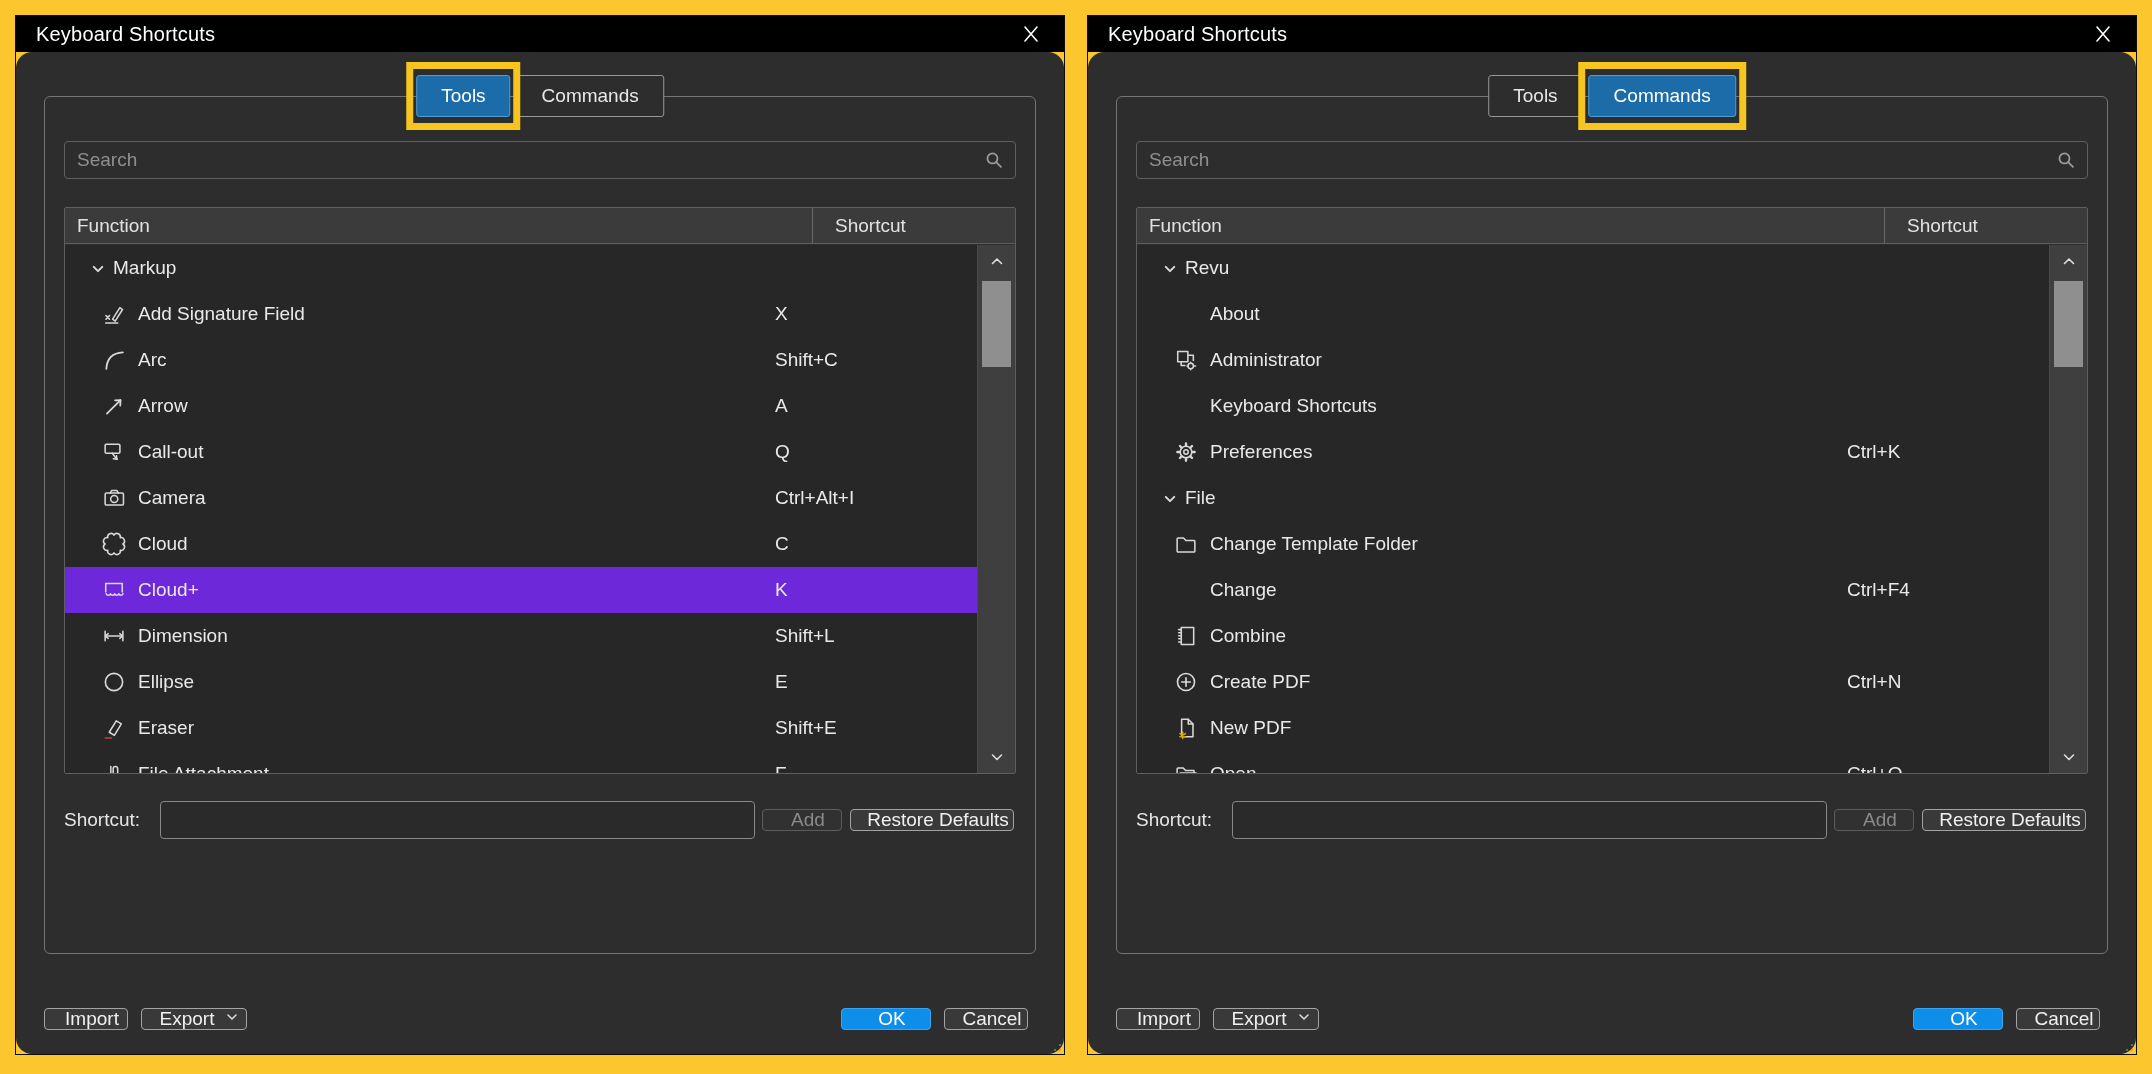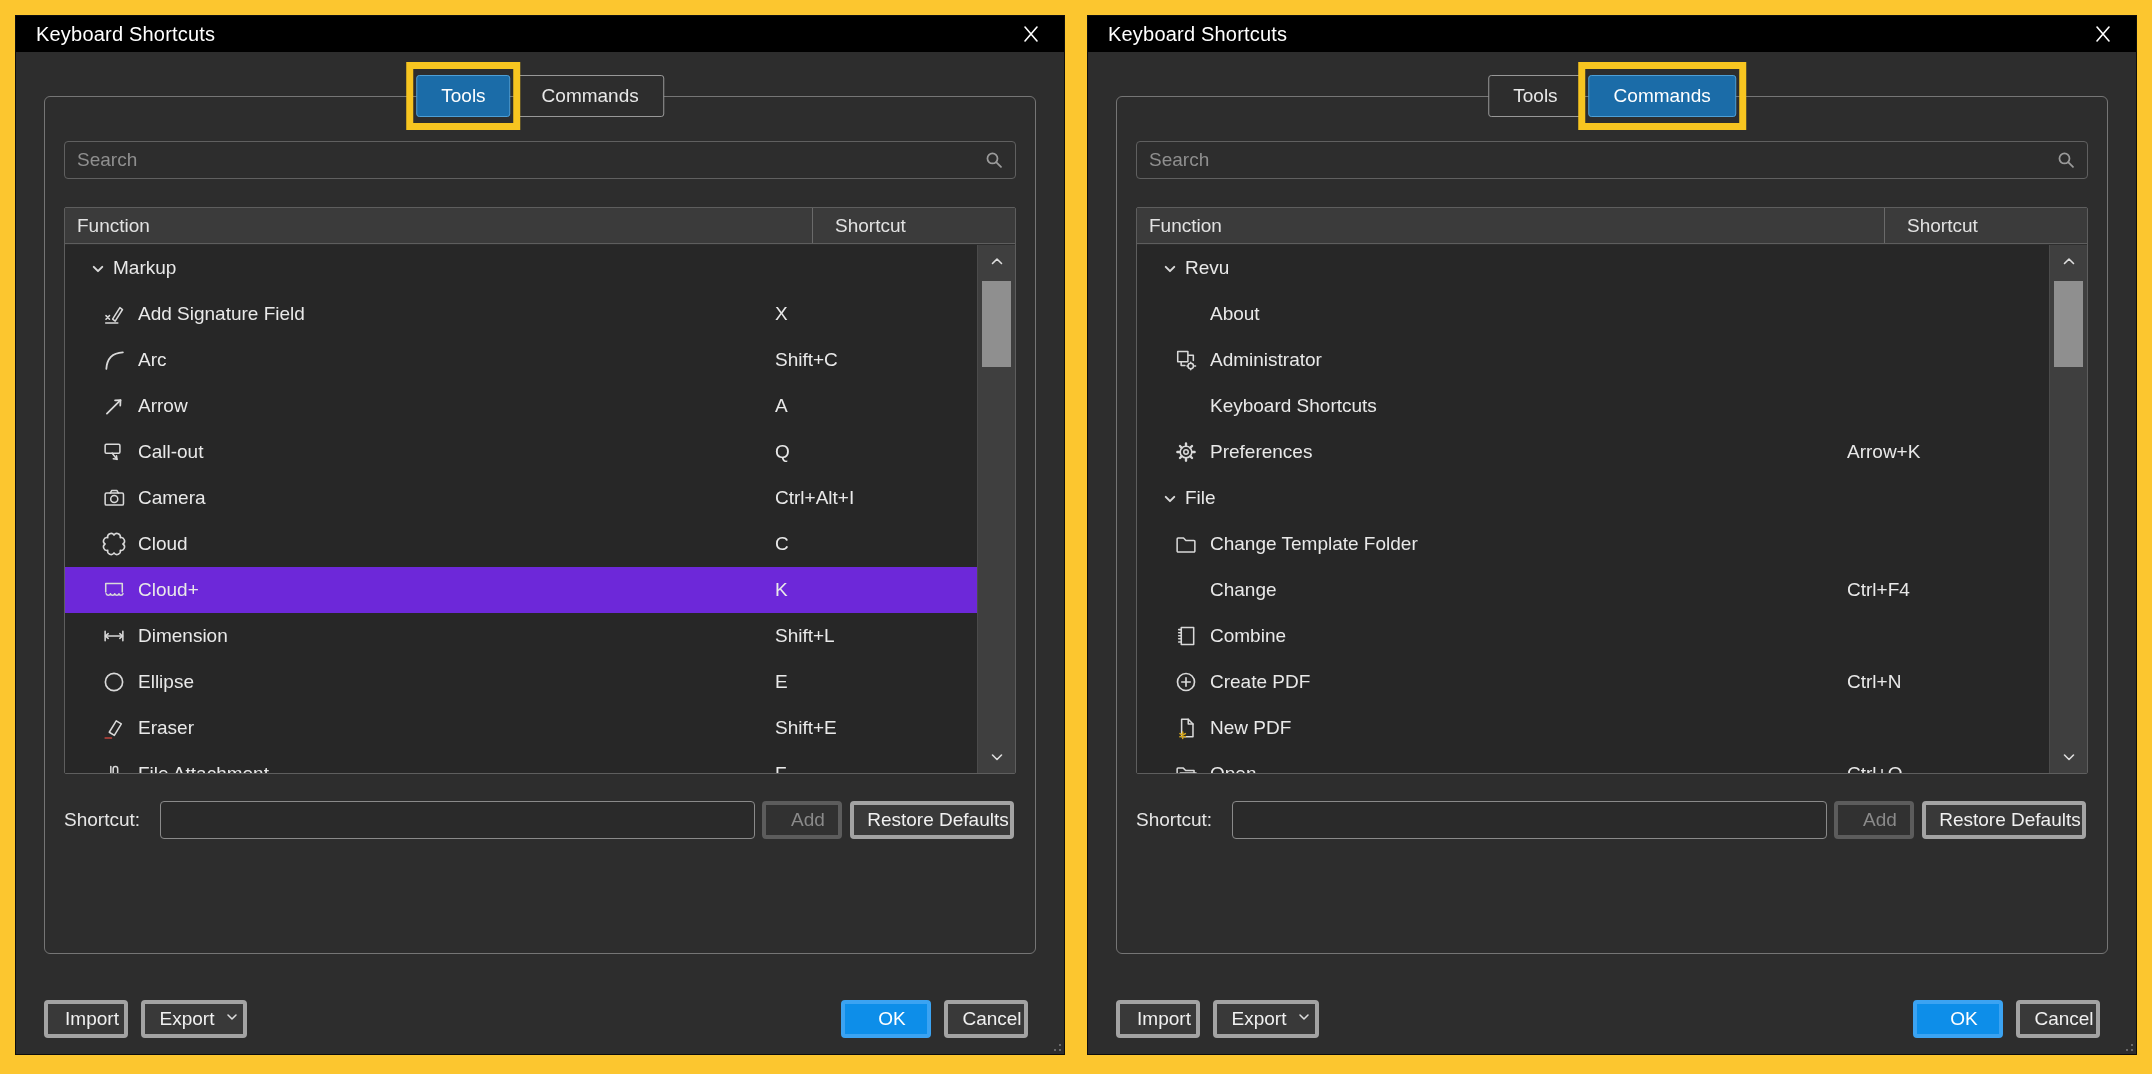--- a/index.html
+++ b/index.html
@@ -25,21 +25,21 @@
     display:flex; align-items:center;
     padding:0 20px; font-size:20px; flex:none;
   }
   .titlebar .title{ letter-spacing:.2px; }
   .close-btn{
     margin-left:auto; width:26px; height:26px;
     display:flex; align-items:center; justify-content:center;
     cursor:pointer; background:none; border:none;
   }
   .body{
-    position:relative; flex:1; background:#2D2D2D;
+    position:relative; flex:1; background:#2D2D2D;border-radius:16px;
   }
   
   .tabs{
     position:absolute; top:23px; left:50%; transform:translateX(-50%);
     display:flex; gap:6px; z-index:4;
   }
   .tabwrap{ position:relative; }
   .tab{
     height:42px; padding:0 24px; font-size:19px;
     background:#2D2D2D; color:#E8E8E8;
@@ -111,22 +111,22 @@
     position:absolute; left:19px; right:19px; top:704px; height:38px;
     display:flex; align-items:center; font-size:19px; color:#E6E6E6;
   }
   .shortrow .lab{ width:96px; flex:none; }
   .shortrow input{
     width:595px; height:38px; flex:none;
     background:#2A2A2A; border:1px solid #8A8A8A; border-radius:4px;
     color:#E8E8E8; font-size:19px; font-family:inherit; padding:0 10px; outline:none;
   }
   .btn{
-    height:38px; background:#393939; color:#F0F0F0;
-    border:4px solid #a3a3a3; border-radius:4px;
+    height:22px; background:#393939; color:#F0F0F0;
+    border:1px solid #a3a3a3; border-radius:4px;
     font-size:19px; font-family:inherit; cursor:pointer;
     display:inline-flex; align-items:center; justify-content:center; gap:10px;padding-left:12px;
   }
   .btn.disabled{ color:#8A8A8A; border-color:#5C5C5C; background:#313131; }
   .btn.primary{ background:#0D8EE9; border-color:#3BA3F2; color:#fff; }
   .shortrow .add{ width:80px; margin-left:7px; }
   .shortrow .restore{ width:164px; margin-left:8px; }
   
   .footer{
     position:absolute; left:28px; right:36px; bottom:16px; height:38px;
@@ -378,21 +378,21 @@
               <div class="row">
                 <span class="label">Keyboard Shortcuts</span>
               </div>
               <div class="row">
                 <span class="icon"><svg viewBox="0 0 22 22" width="26" height="26" fill="none" stroke="#D9D9D9" stroke-width="1.3" stroke-linecap="round" stroke-linejoin="round">
                     <circle cx="11" cy="11" r="4.9"></circle>
                     <circle cx="11" cy="11" r="1.9"></circle>
                     <path d="M11 3.7v2.1M11 16.2v2.1M3.7 11h2.1M16.2 11h2.1M5.9 5.9l1.5 1.5M14.6 14.6l1.5 1.5M5.9 16.1l1.5-1.5M14.6 7.4l1.5-1.5" stroke-width="2"></path>
                   </svg></span>
                 <span class="label">Preferences</span>
-                <span class="sc">Arrow+K</span>
+                <span class="sc">Ctrl+K</span>
               </div>
               <div class="row group">
                 <span class="chev"><svg viewBox="0 0 22 22" width="26" height="26" fill="none" stroke="#D9D9D9" stroke-width="1.7" stroke-linecap="round" stroke-linejoin="round">
                     <path d="M7.4 9.2l3.6 3.6 3.6-3.6"></path>
                   </svg></span>
                 <span class="label">File</span>
               </div>
               <div class="row">
                 <span class="icon"><svg viewBox="0 0 22 22" width="26" height="26" fill="none" stroke="#D9D9D9" stroke-width="1.3" stroke-linecap="round" stroke-linejoin="round">
                     <path d="M3.5 17V6.8a.8.8 0 0 1 .8-.8h4.6l2 2.1h6.8a.8.8 0 0 1 .8.8V17a.8.8 0 0 1-.8.8H4.3a.8.8 0 0 1-.8-.8z"></path>

